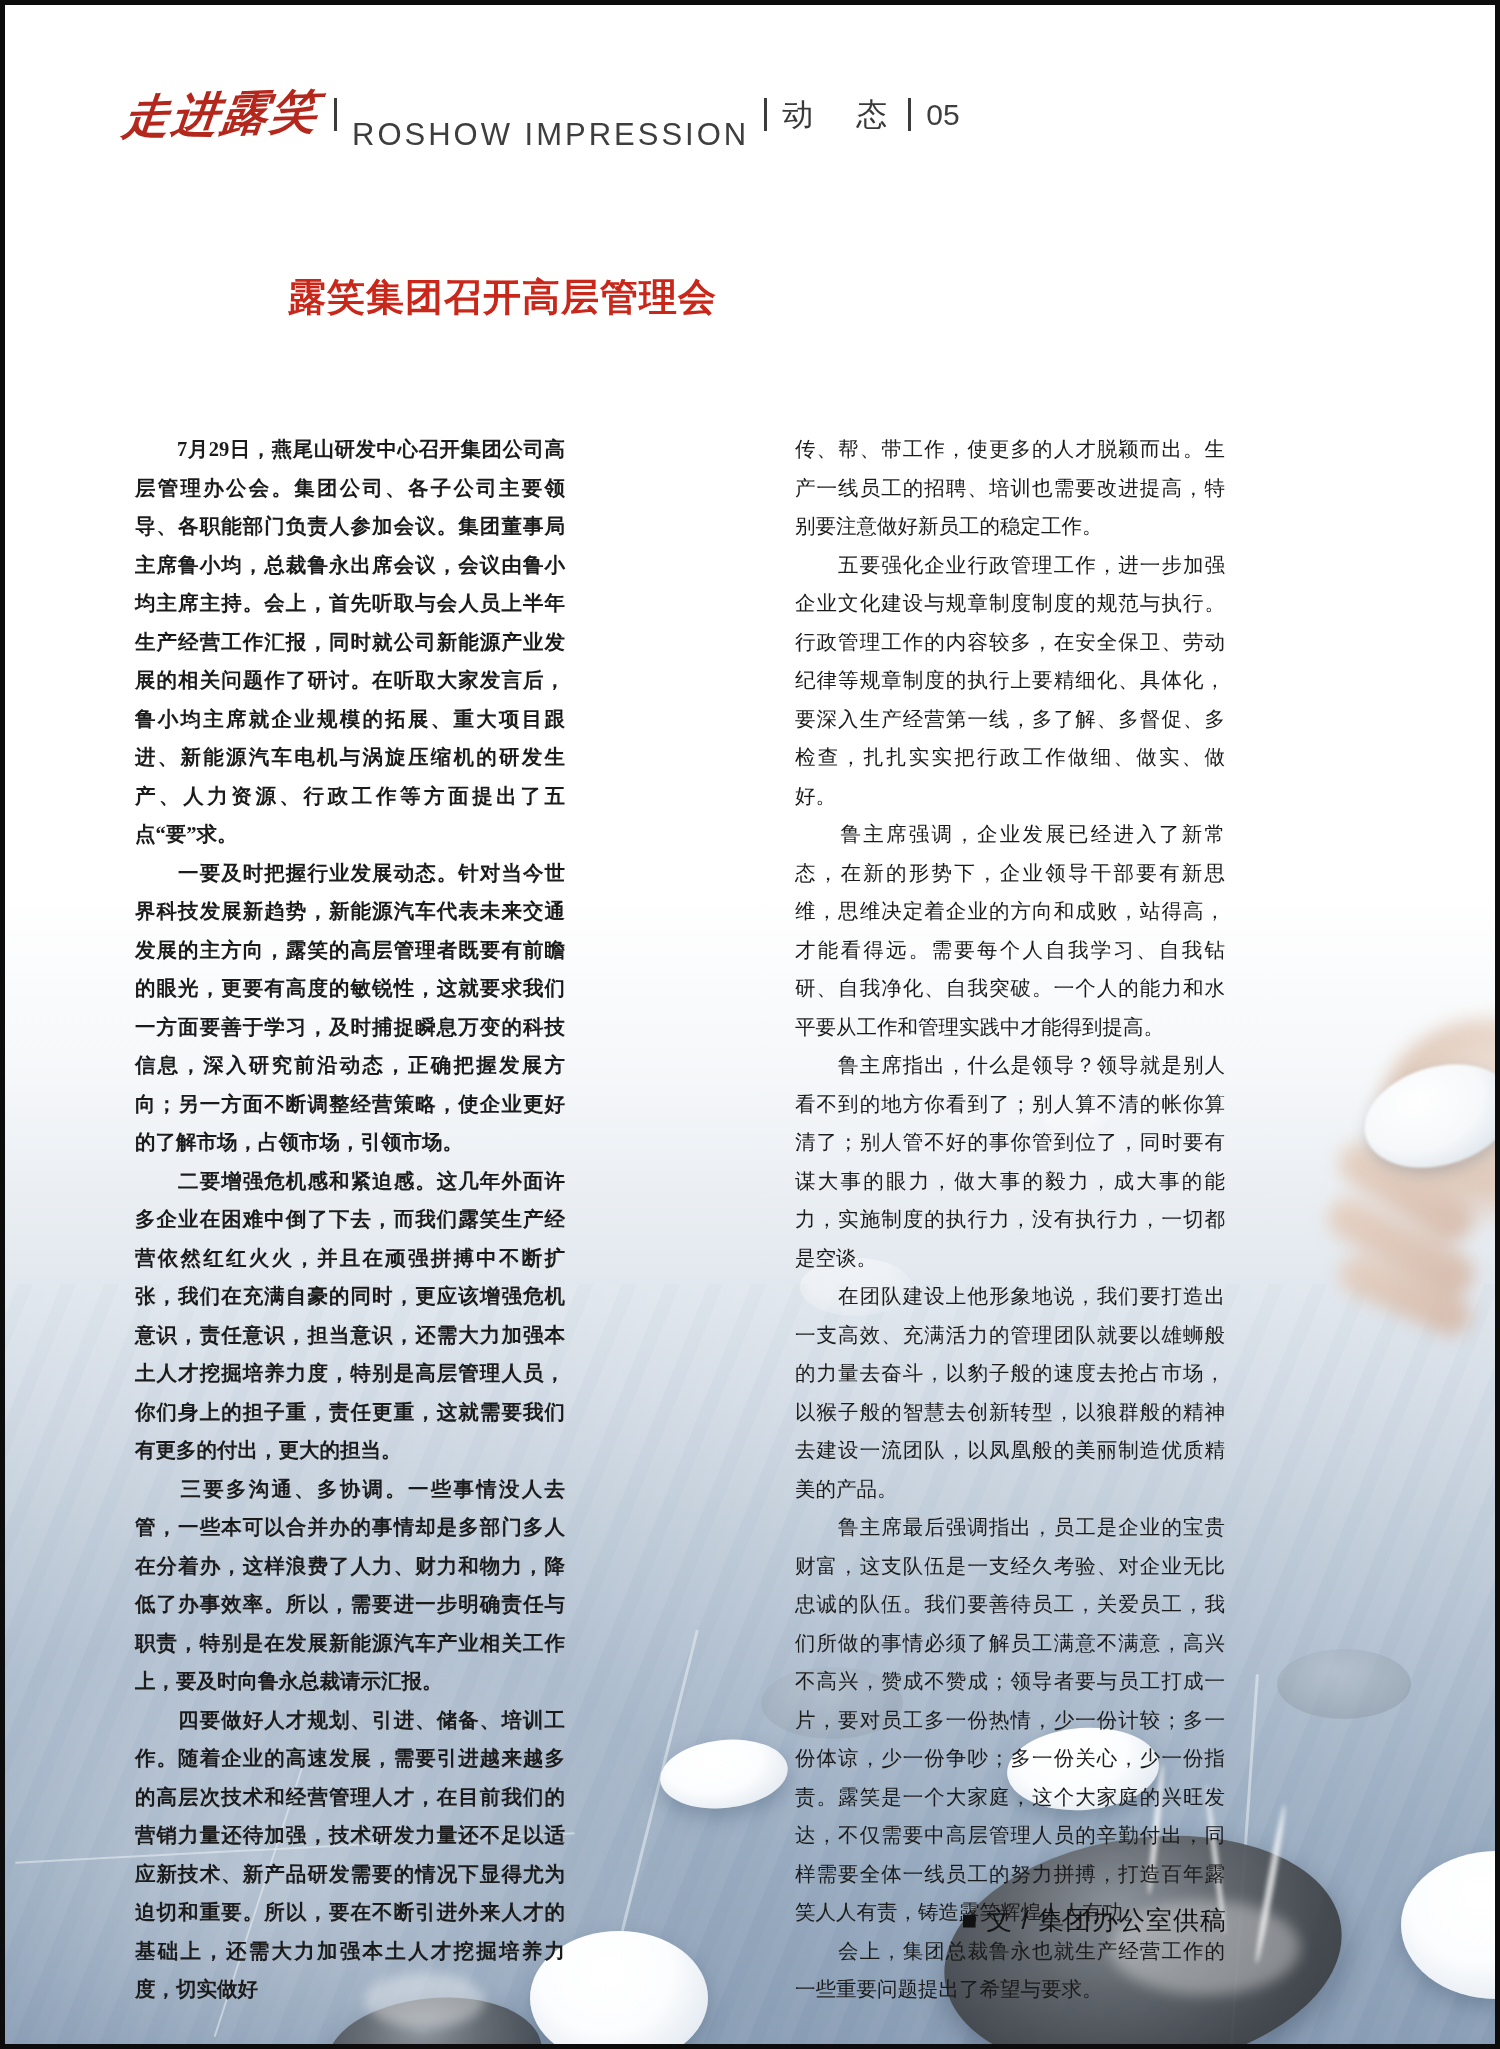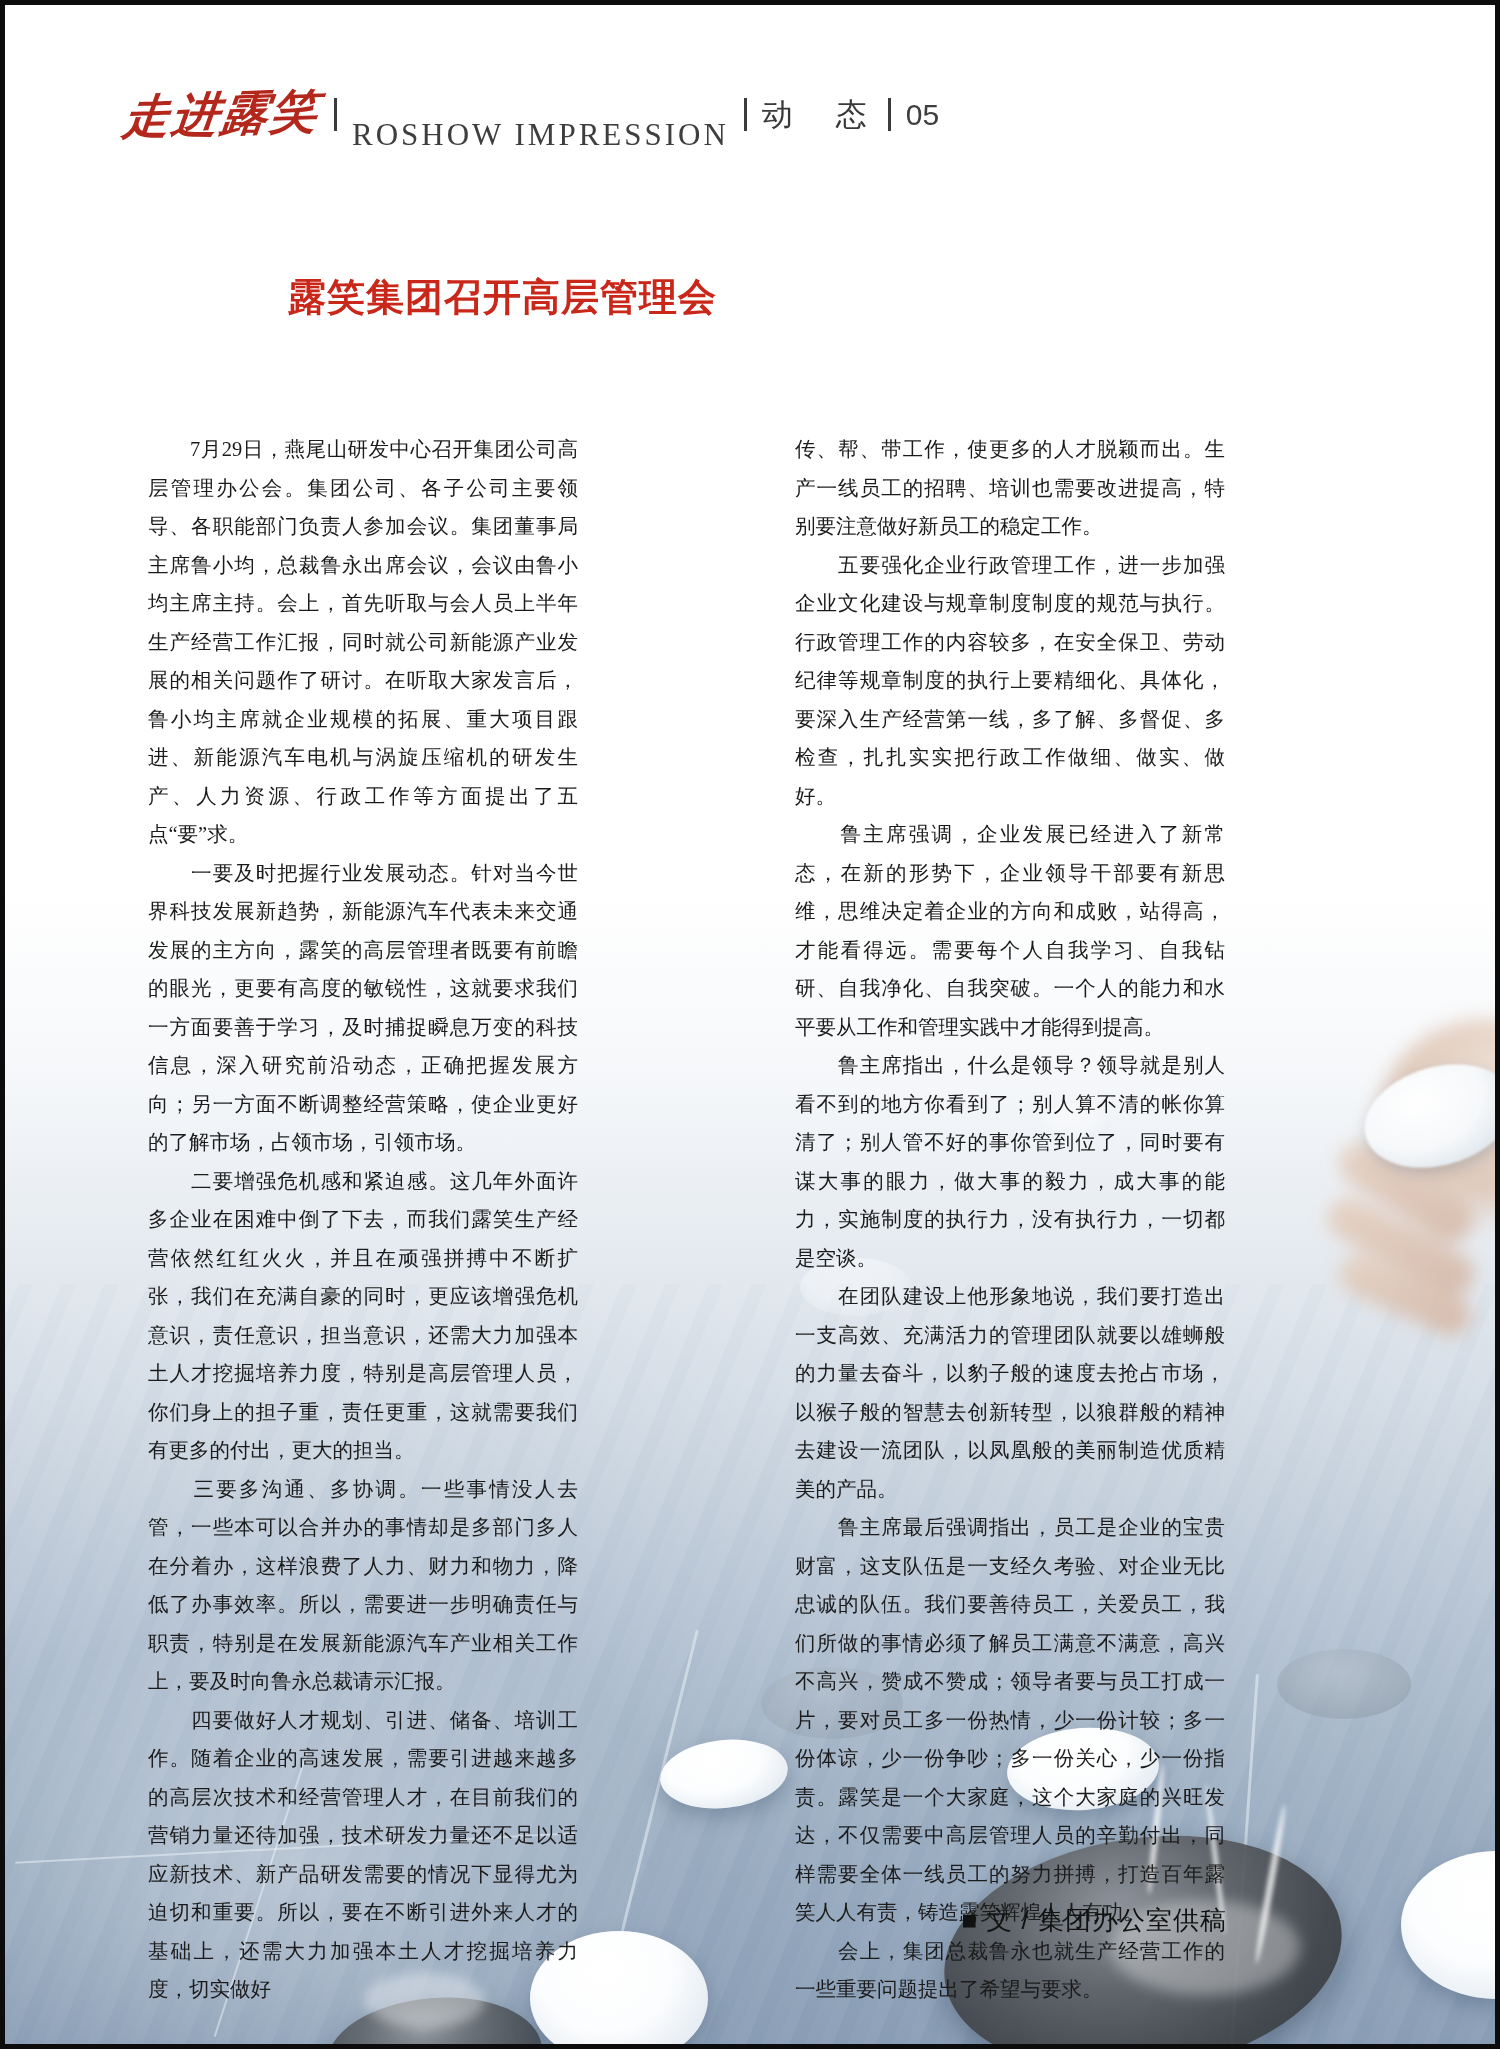--- a/index.html
+++ b/index.html
@@ -95,39 +95,39 @@
   .header {
     position:absolute; left:118px; top:74px; z-index:5;
     display:flex; align-items:center; white-space:pre;
   }
   .logo {
     color:#b3271c; font-size:47px; font-weight:bold; font-style:italic;
     letter-spacing:2px; transform:skewX(-8deg) rotate(-2deg); line-height:1;
   }
   .vbar { width:3px; height:33px; background:#3c3c3c; margin:0 15px; }
   .mag-name {
-    font-family:Liberation Serif, serif;
+    font-family:Liberation Sans, sans-serif;
     font-size:31px; color:#3e3e3e; letter-spacing:3px; line-height:1;margin-top:40px;
   }
   .section { font-size:31px; color:#393939; letter-spacing:6px; line-height:1;
     font-family:"Liberation Sans","DejaVu Sans",sans-serif; }
   .pageno { font-size:30px; color:#3e3e3e; line-height:1;
     font-family:"Liberation Sans","DejaVu Sans",sans-serif; }
 
   .title {
     position:absolute; left:283px; top:272px; z-index:5; margin:0;
     font-family:"Liberation Sans","DejaVu Sans",sans-serif;
     font-size:38px; font-weight:900; color:#c9271a; letter-spacing:1px; line-height:1.1;
   }
 
   .col {
     position:absolute; top:425px; width:430px; z-index:5;
     font-size:20.5px; line-height:38.5px; color:#1b1b1b; text-align:justify;
   }
-  .col-left  { left:143px; }
+  .col-left  { left:130px;font-weight:bold; }
   .col-right { left:790px; }
   .col p { margin:0; }
 
   .byline {
     position:absolute; left:790px; top:1898px; width:432px; z-index:5;
     text-align:right; font-family:"Liberation Sans","DejaVu Sans",sans-serif;
     font-size:26px; font-weight:normal; color:#111; letter-spacing:1px;
   }
 </style>
 </head>

